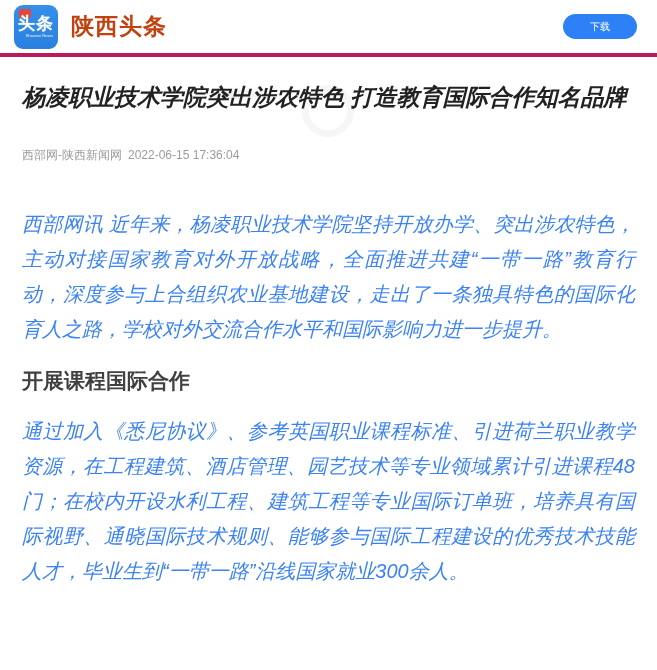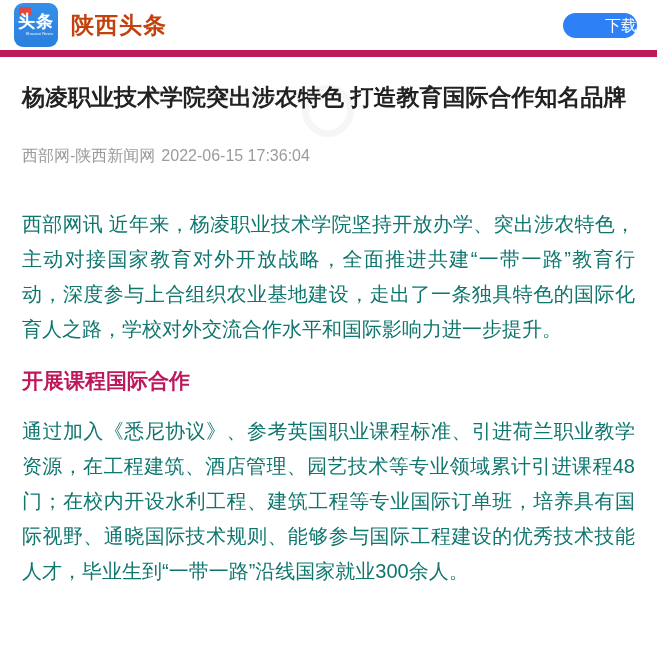--- a/index.html
+++ b/index.html
@@ -11,21 +11,21 @@
     -webkit-font-smoothing: antialiased;
   }
   .page { position: relative; width: 657px; height: 670px; background: #fff; }
 
   
   .topbar {
     height: 57px;
     display: flex; align-items: center;
     padding: 0 20px 0 14px;
     background: #fff;
-    border-bottom: 7px solid #be185d;
+    border-bottom: 4px solid #be185d;
   }
   .logo {
     position: relative;
     width: 44px; height: 44px; flex: 0 0 auto;
     background: linear-gradient(180deg, #3490ea 0%, #2a7fdf 100%);
     border-radius: 9px;
     overflow: hidden;
     cursor: pointer;
   }
   .logo-ribbon {
@@ -55,22 +55,22 @@
     font-weight: 700;
     font-size: 23px;
     color: #c2410c;
     letter-spacing: 1px;
   }
   .download-btn {
     margin-left: auto;
     width: 74px; height: 25px;
     border: none; border-radius: 13px;
     background: #2e80f7;
-    color: #ffffff; font-size: 16px; line-height: 25px;
-    text-align: right;
+    color: #ffffff; font-size: 10px; line-height: 25px;
+    text-align: center;
     font-family: inherit;
     cursor: pointer;
     padding: 0;
   }
 
   
   .article { position: relative; padding: 0 22px; }
 
   .watermark-ring {
     position: absolute; left: 302px; top: 3px;
@@ -87,41 +87,43 @@
     filter: blur(2px);
     transform: rotate(-2deg);
     pointer-events: none;
   }
 
   .title {
     margin: 25px 0 12px;
     font-size: 23px; line-height: 31px;
     font-weight: 700;
     color: #222222;
+    font-style: italic;
   }
   .meta {
     margin-top: 34px;
-    font-size: 16px; line-height: 17px;
+    font-size: 12px; line-height: 17px;
     color: #9b9b9b;
     white-space: nowrap;
   }
   .meta .source { margin-right: 6px; }
 
   .body-text p {
     margin: 0;
     font-size: 20px; line-height: 35px;
-    color: #0f766e;
+    color: #3b82f6;
     text-align: justify;
+    font-style: italic;
   }
   .p-first { margin-top: 43px !important; }
   .subhead {
     margin: 22px 0 0;
     font-size: 21px; line-height: 24px;
     font-weight: 700;
-    color: #be185d;
+    color: #404040;
   }
   .p-mid  { margin-top: 26px !important; }
   .p-last { margin-top: 21px !important; }
 </style>
 </head>
 <body>
 
 <div class="page">
 
   <header class="topbar">

